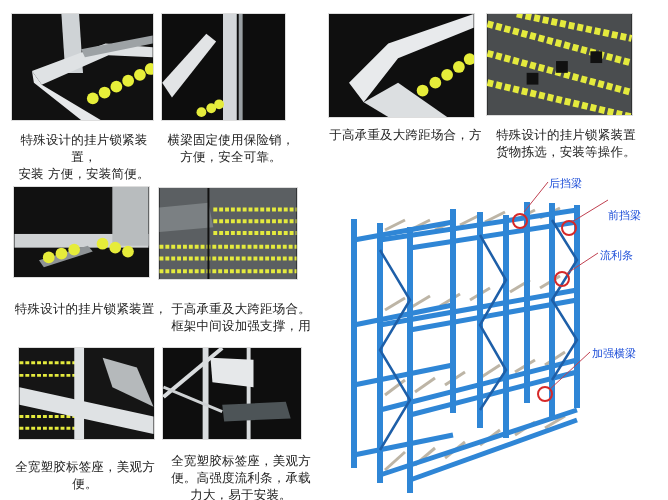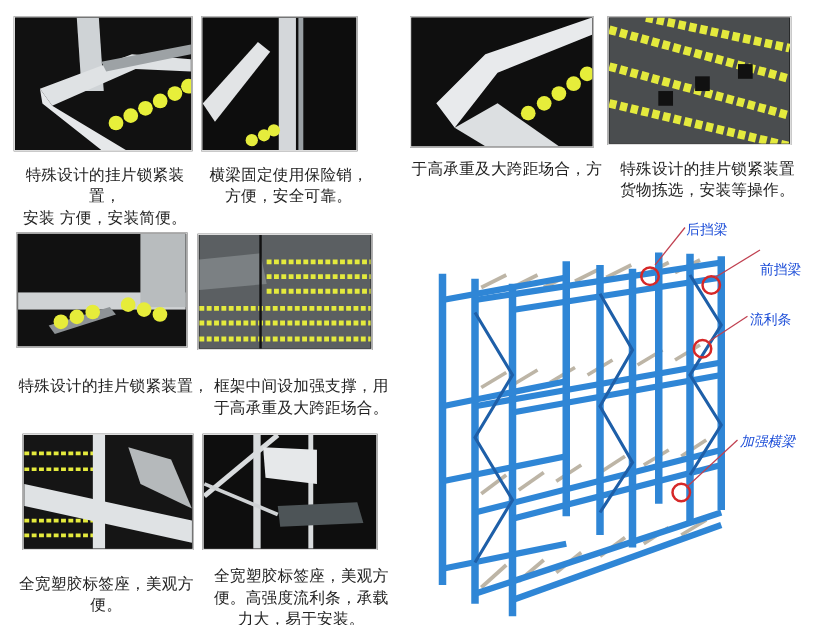--- a/index.html
+++ b/index.html
@@ -122,22 +122,22 @@
         <line x1="0" y1="85" x2="140" y2="85"></line>
     </g>
     <line x1="50" y1="0" x2="50" y2="93" stroke="#111" stroke-width="2"></line>
   </svg>
 </div>
 
 <div class="cap" style="left:11px;top:300px;width:160px;">
   <div>特殊设计的挂片锁紧装置，</div>
 </div>
 <div class="cap" style="left:166px;top:300px;width:150px;">
+  <div>于高承重及大跨距场合。</div>
   <div>框架中间设加强支撑，用</div>
-  <div>于高承重及大跨距场合。</div>
 </div>
 
 <div class="photo" style="left:18px;top:347px;width:137px;height:93px;">
   <svg viewBox="0 0 137 93">
     <rect width="137" height="93" fill="#151515"></rect>
     <g stroke="#e4ea3d" stroke-width="3" stroke-dasharray="4 2">
         <line x1="0" y1="15" x2="60" y2="15"></line>
         <line x1="0" y1="28" x2="60" y2="28"></line>
         <line x1="0" y1="70" x2="60" y2="70"></line>
         <line x1="0" y1="82" x2="60" y2="82"></line>
@@ -242,13 +242,13 @@
     <line x1="524" y1="212" x2="548" y2="182"></line>
     <line x1="572" y1="222" x2="608" y2="200"></line>
     <line x1="566" y1="274" x2="598" y2="253"></line>
     <line x1="549" y1="390" x2="590" y2="352"></line>
   </g>
 </svg>
 
 <div class="label" style="left:549px;top:176px;">后挡梁</div>
 <div class="label" style="left:608px;top:208px;">前挡梁</div>
 <div class="label" style="left:600px;top:248px;">流利条</div>
-<div class="label" style="left:592px;top:346px;font-style:italic;">加强横梁</div>
+<div class="label" style="left:592px;top:346px;">加强横梁</div>
 
 </body></html>

